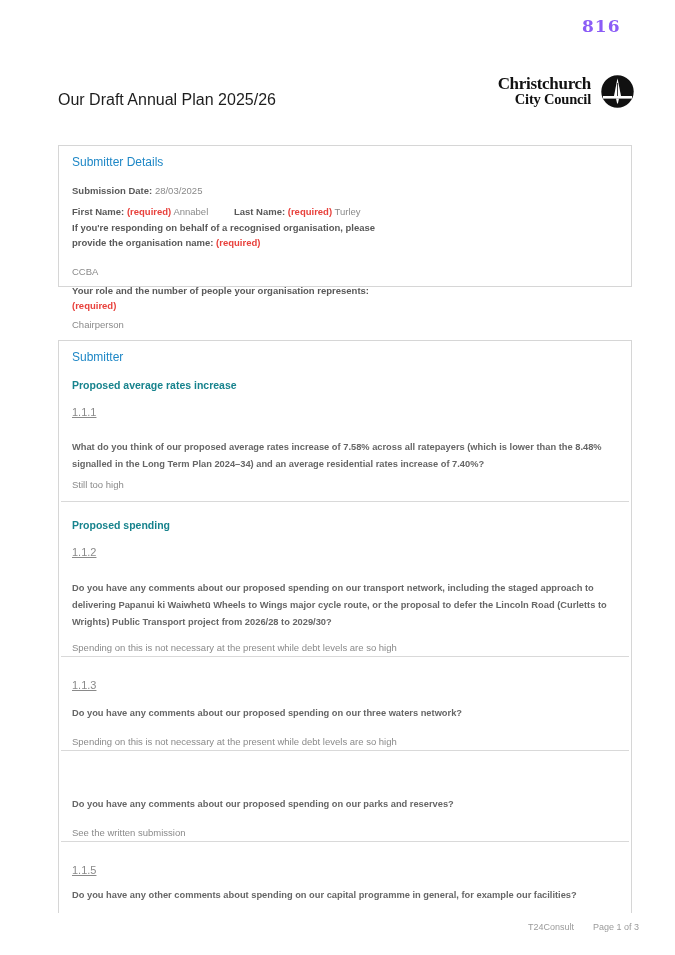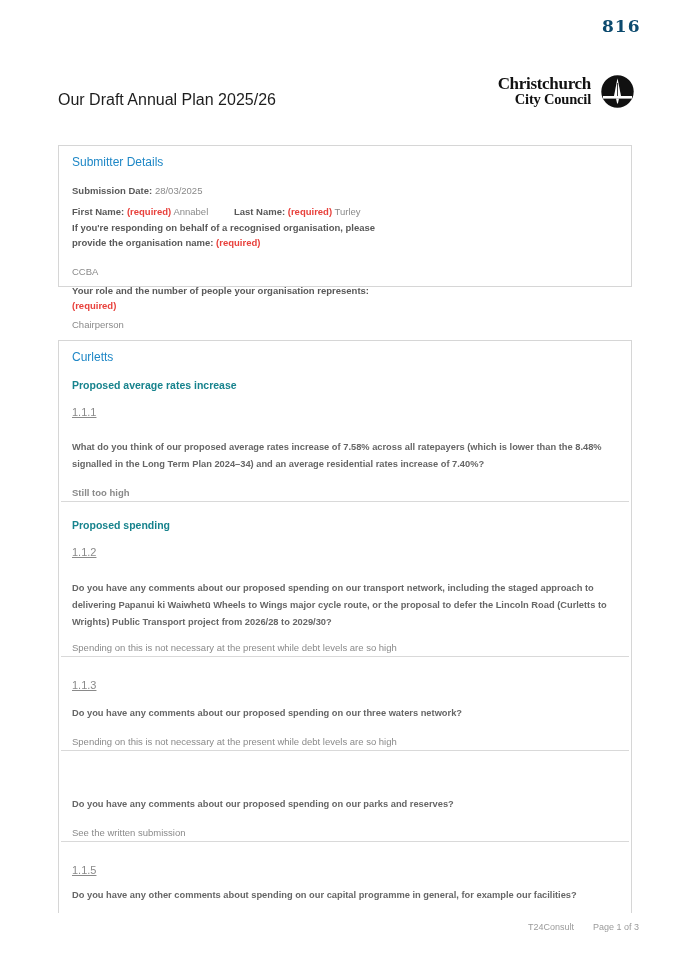--- a/index.html
+++ b/index.html
@@ -15,22 +15,21 @@
 
   
   .page-num {
     position: absolute;
     top: 16px;
     left: 582px;
     font-family: "DejaVu Serif", serif;
     font-weight: 600;
     font-size: 17px;
     letter-spacing: 1px;
-    color: #0c4a6e;
-    margin-left: 20px;
+    color: #8b5cf6;
   }
 
   
   .doc-title {
     position: absolute;
     top: 91px;
     left: 58px;
     font-size: 16px;
     color: #1d1d1d;
   }
@@ -147,27 +146,27 @@
     <div class="abs wrap-label" style="top:137px; width:330px; right:auto;">
       <div>
         <span class="lbl">Your role and the number of people your organisation represents:</span>
         <span class="req">(required)</span>
       </div>
       <div class="val" style="margin-top:4px; font-size:9.5px;">Chairperson</div>
     </div>
   </div>
 
   <div class="box feedback-box">
-    <div class="abs sec-title" style="top:9px;">Curletts</div>
+    <div class="abs sec-title" style="top:9px;">Submitter</div>
 
     <div class="abs topic-heading" style="top:38px;">Proposed average rates increase</div>
 
     <div class="abs q-number" style="top:65px;">1.1.1</div>
     <div class="abs q-text" style="top:98px;">What do you think of our proposed average rates increase of 7.58% across all ratepayers (which is lower than the 8.48% signalled in the Long Term Plan 2024–34) and an average residential rates increase of 7.40%?</div>
-    <div class="abs a-text" style="top:146px;font-weight:bold;">Still too high</div>
+    <div class="abs a-text" style="top:138px;">Still too high</div>
     <hr class="divider" style="top:160px;">
 
     <div class="abs topic-heading" style="top:178px;">Proposed spending</div>
 
     <div class="abs q-number" style="top:205px;">1.1.2</div>
     <div class="abs q-text" style="top:239px;">Do you have any comments about our proposed spending on our transport network, including the staged approach to delivering Papanui ki Waiwhetū Wheels to Wings major cycle route, or the proposal to defer the Lincoln Road (Curletts to Wrights) Public Transport project from 2026/28 to 2029/30?</div>
     <div class="abs a-text" style="top:301px;">Spending on this is not necessary at the present while debt levels are so high</div>
     <hr class="divider" style="top:315px;">
 
     <div class="abs q-number" style="top:338px;">1.1.3</div>

